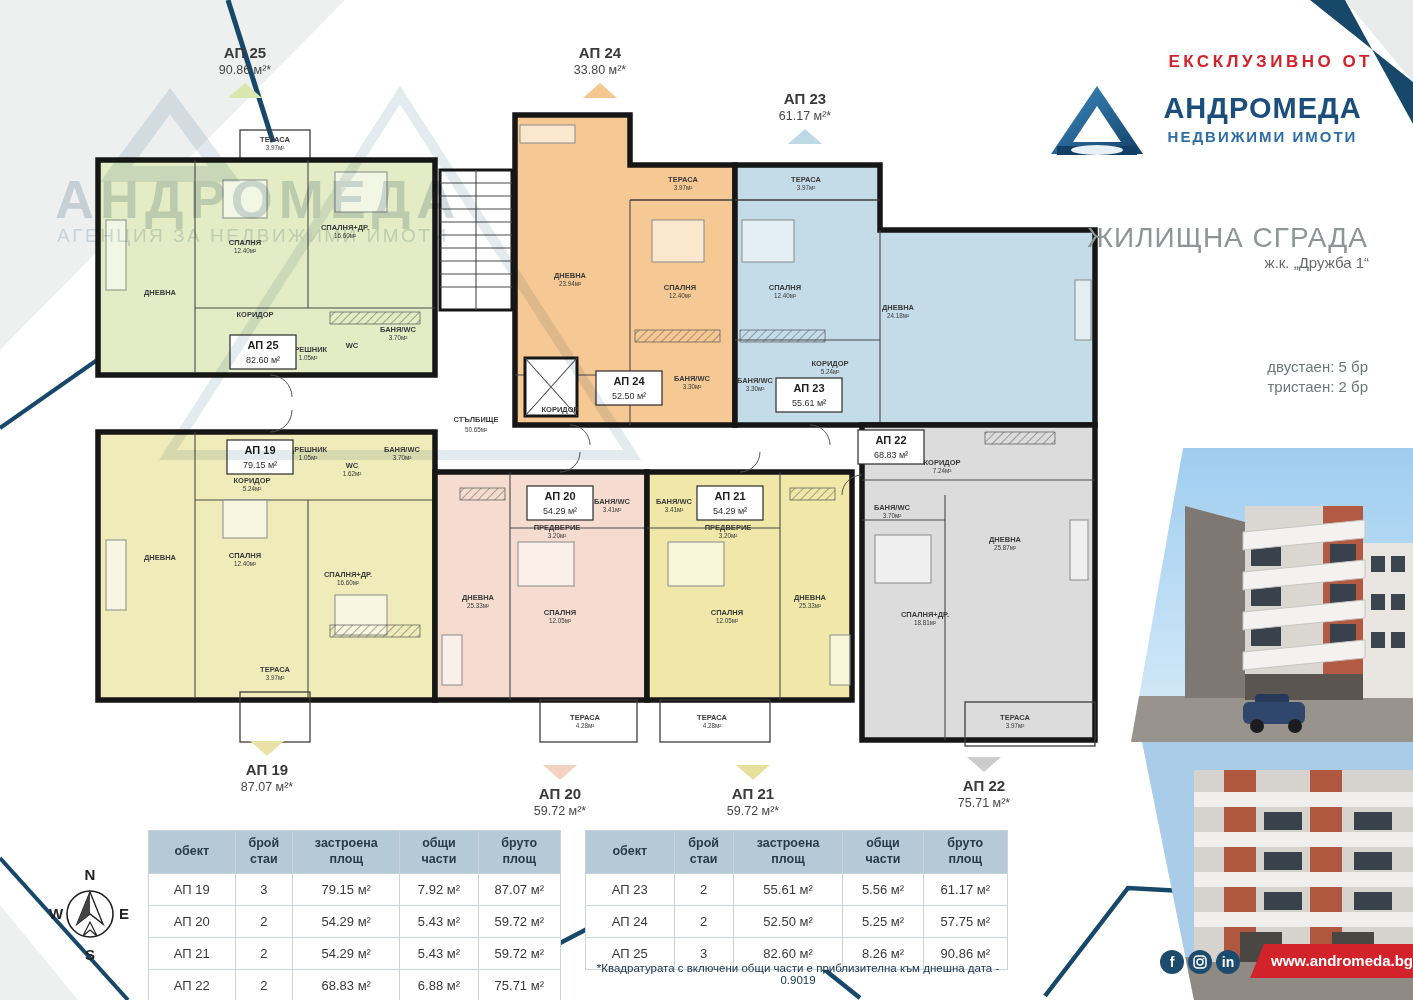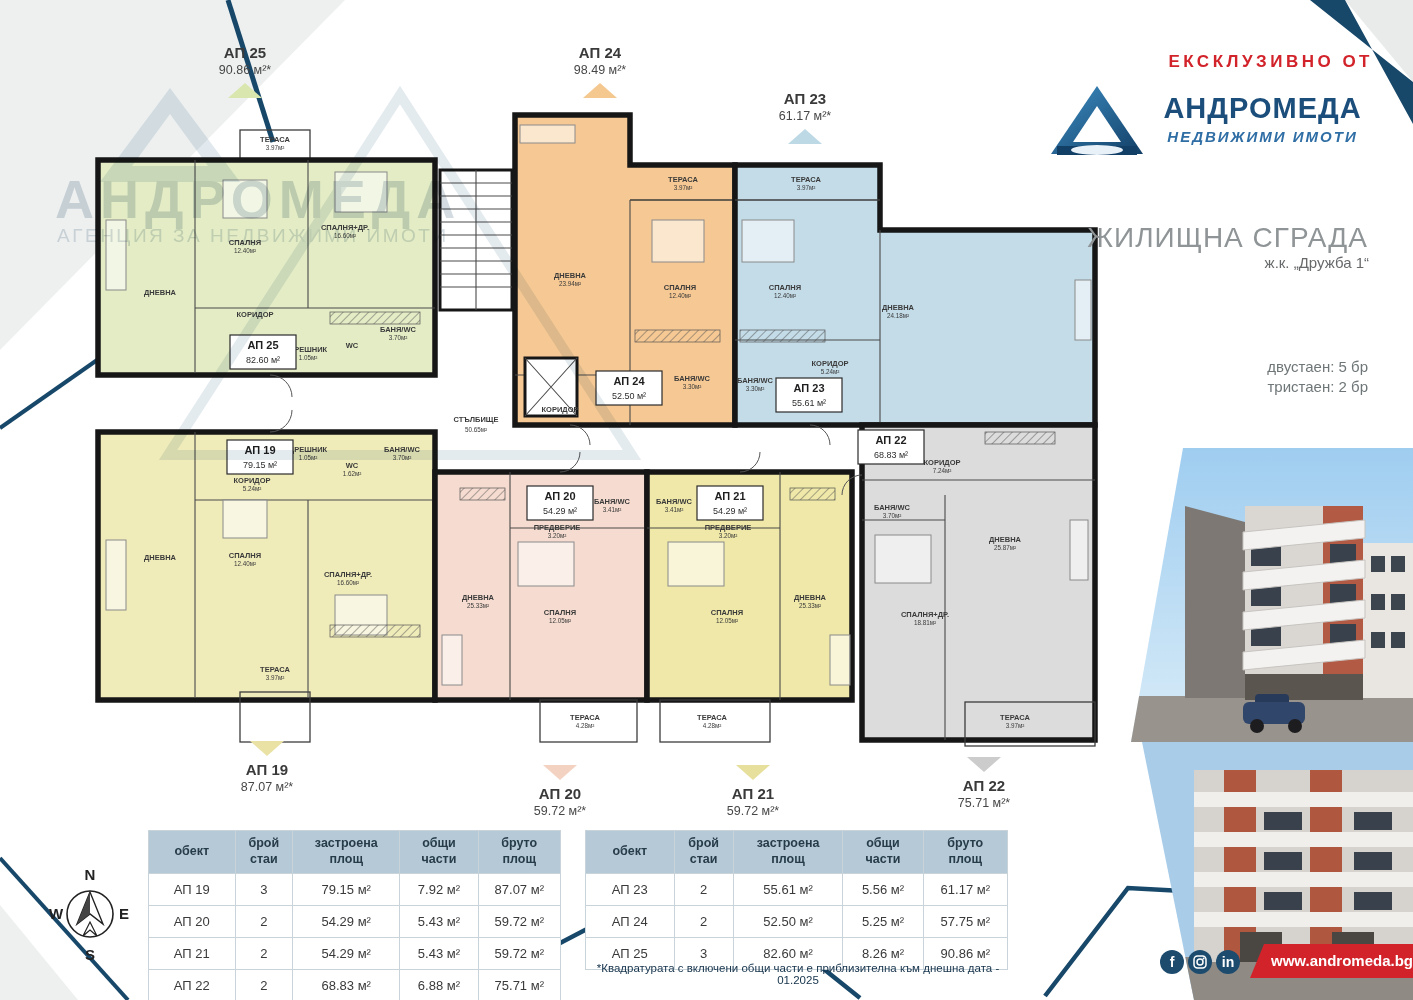--- a/index.html
+++ b/index.html
@@ -451,21 +451,21 @@
       </g>
   </svg>
 
   <div class="abs callout" style="left:245px;top:44px;">
     <div class="cid">АП 25</div>
     <div class="carea">90.86 м²*</div>
     <div class="tri tri-up c25"></div>
   </div>
   <div class="abs callout" style="left:600px;top:44px;">
     <div class="cid">АП 24</div>
-    <div class="carea">98.49 м²*</div>
+    <div class="carea">33.80 м²*</div>
     <div class="tri tri-up c24"></div>
   </div>
   <div class="abs callout" style="left:805px;top:90px;">
     <div class="cid">АП 23</div>
     <div class="carea">61.17 м²*</div>
     <div class="tri tri-up c23"></div>
   </div>
   <div class="abs callout" style="left:267px;top:736px;">
     <div class="tri tri-down c19"></div>
     <div class="cid">АП 19</div>
@@ -495,21 +495,21 @@
       <stop offset="0" stop-color="#3d8ec4"></stop>
           <stop offset="1" stop-color="#123f66"></stop>
         </linearGradient>
       </defs>
     <polygon points="50,4 4,72 96,72" fill="url(#lg)"></polygon>
     <polygon points="50,24 26,60 74,60" fill="#ffffff"></polygon>
     <rect x="10" y="64" width="80" height="9" fill="#123f66"></rect>
     <ellipse cx="50" cy="68" rx="26" ry="5" fill="#e8f1f8"></ellipse>
   </svg>
   <div class="abs rp brand" style="left:1150px;top:92px;width:225px;">АНДРОМЕДА</div>
-  <div class="abs rp brandsub" style="left:1150px;top:128px;width:225px;font-style:italic;">НЕДВИЖИМИ ИМОТИ</div>
+  <div class="abs rp brandsub" style="left:1150px;top:128px;width:225px;">НЕДВИЖИМИ ИМОТИ</div>
 
   <div class="abs rp btitle" style="right:45px;top:222px;width:340px;">ЖИЛИЩНА СГРАДА</div>
   <div class="abs rp bloc" style="right:44px;top:254px;width:340px;">ж.к. „Дружба 1“</div>
   <div class="abs rp fstat" style="right:45px;top:358px;width:340px;">двустаен: 5 бр</div>
   <div class="abs rp fstat" style="right:45px;top:378px;width:340px;">тристаен: 2 бр</div>
 
   <div class="abs tblwrap" style="left:148px;top:830px;">
     <table class="tbl" style="width:413px;">
       <colgroup>
           <col style="width:21%">
@@ -593,21 +593,21 @@
         <td>АП 25</td>
             <td>3</td>
         <td>82.60 м²</td>
             <td>8.26 м²</td>
         <td>90.86 м²</td>
       </tr>
     </tbody>
       </table>
   </div>
 
-  <div class="abs footnote" style="left:583px;top:962px;width:430px;">*Квадратурата с включени общи части е приблизителна към днешна дата - 01.2025</div>
+  <div class="abs footnote" style="left:583px;top:962px;width:430px;">*Квадратурата с включени общи части е приблизителна към днешна дата - 0.9019</div>
 
   <svg class="abs" style="left:45px;top:862px;z-index:6;" width="90" height="105">
     <circle cx="45" cy="52" r="23" fill="none" stroke="#222" stroke-width="1.6"></circle>
     <polygon points="45,30 32,62 45,52 58,62" fill="#fff" stroke="#222" stroke-width="1.4"></polygon>
     <polygon points="45,30 32,62 45,52" fill="#444"></polygon>
     <polygon points="38,74 45,60 52,74 45,68" fill="none" stroke="#222" stroke-width="1.2"></polygon>
     <text x="45" y="18" font-size="15" font-weight="bold" fill="#222" text-anchor="middle">N</text>
     <text x="79" y="57" font-size="15" font-weight="bold" fill="#222" text-anchor="middle">E</text>
     <text x="45" y="98" font-size="15" font-weight="bold" fill="#222" text-anchor="middle">S</text>
     <text x="11" y="57" font-size="15" font-weight="bold" fill="#222" text-anchor="middle">W</text>

